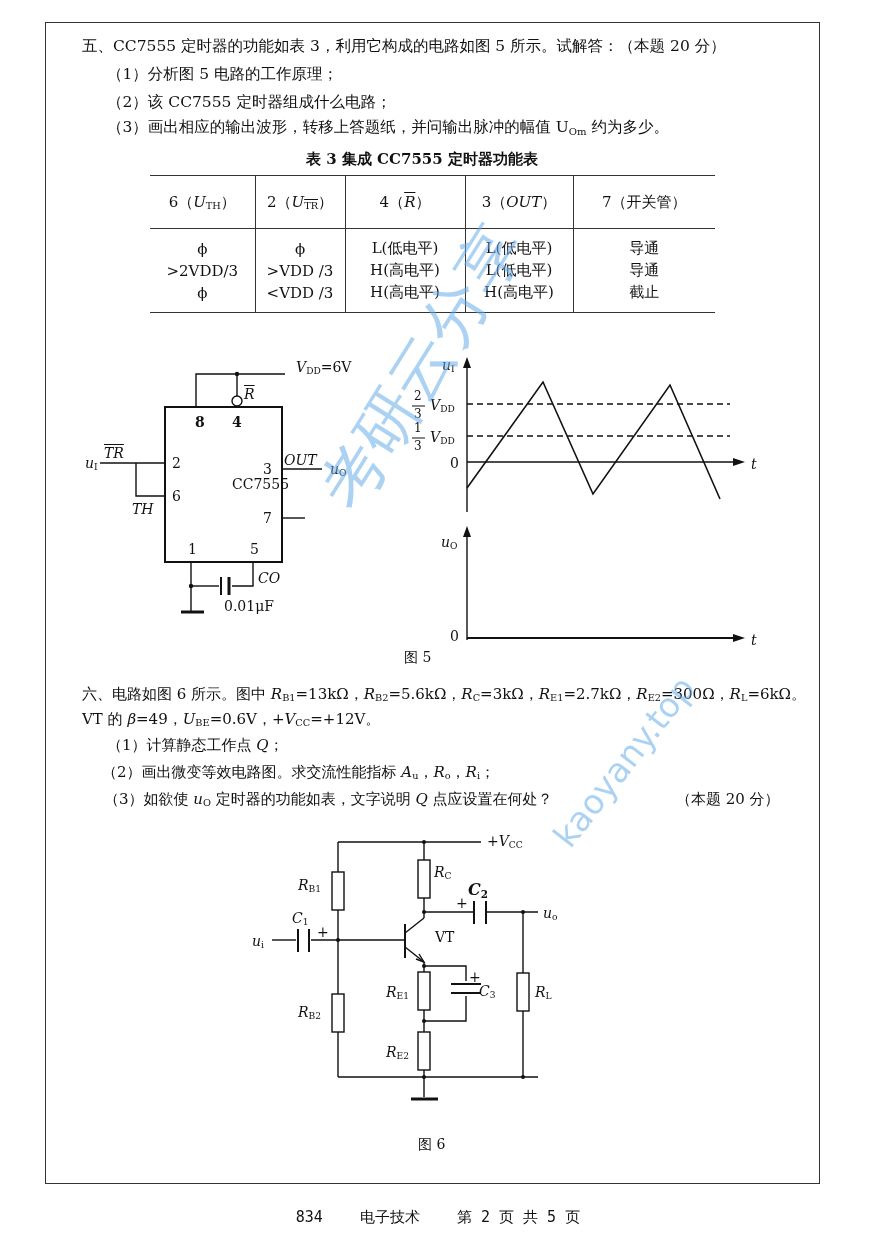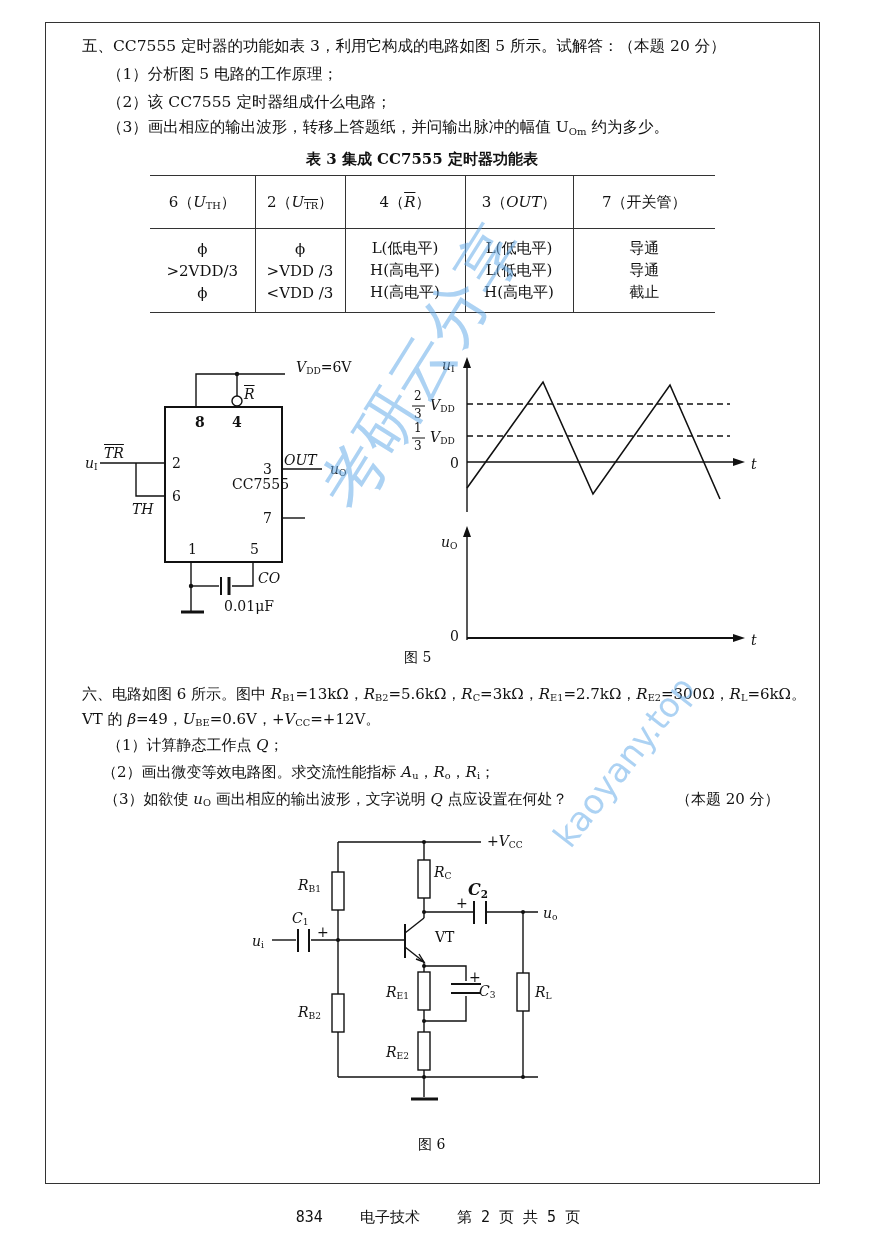--- a/index.html
+++ b/index.html
@@ -220,21 +220,21 @@
 <div class="t it" style="left:751px;top:457px;font-size:14px;">t</div>
 <div class="t it" style="left:441px;top:535px;font-size:14px;"><span>u</span><sub>O</sub></div>
 <div class="t" style="left:450px;top:629px;font-size:14px;">0</div>
 <div class="t it" style="left:751px;top:633px;font-size:14px;">t</div>
 <div class="t" style="left:404px;top:650px;font-size:14px;">图 5</div>
 
 <div class="t" style="left:82px;top:687px;font-size:15px;"><span>六、电路如图 6 所示。图中 </span><span class="it">R</span><sub>B1</sub><span>=13kΩ，</span><span class="it">R</span><sub>B2</sub><span>=5.6kΩ，</span><span class="it">R</span><sub>C</sub><span>=3kΩ，</span><span class="it">R</span><sub>E1</sub><span>=2.7kΩ，</span><span class="it">R</span><sub>E2</sub><span>=300Ω，</span><span class="it">R</span><sub>L</sub><span>=6kΩ。</span></div>
 <div class="t" style="left:82px;top:712px;font-size:15px;text-align:center;"><span>VT 的 </span><span class="it">β</span><span>=49，</span><span class="it">U</span><sub>BE</sub><span>=0.6V，+</span><span class="it">V</span><sub>CC</sub><span>=+12V。</span></div>
 <div class="t" style="left:107px;top:738px;font-size:15px;"><span>（1）计算静态工作点 </span><span class="it">Q</span><span>；</span></div>
 <div class="t" style="left:102px;top:765px;font-size:15px;"><span>（2）画出微变等效电路图。求交流性能指标 </span><span class="it">A</span><sub>u</sub>，<span class="it">R</span><sub>o</sub>，<span class="it">R</span><sub>i</sub>；</div>
-<div class="t" style="left:104px;top:792px;font-size:15px;"><span>（3）如欲使 </span><span class="it">u</span><sub>O</sub><span> 画出相应的输出波形，文字说明 </span><span class="it">Q</span><span> 点应设置在何处？</span></div>
+<div class="t" style="left:104px;top:792px;font-size:15px;"><span>（3）如欲使 </span><span class="it">u</span><sub>O</sub><span> 定时器的功能如表，文字说明 </span><span class="it">Q</span><span> 点应设置在何处？</span></div>
 <div class="t" style="left:676px;top:792px;font-size:15px;">（本题 20 分）</div>
 
 <div class="t" style="left:487px;top:834px;font-size:14px;"><span class="it">+V</span><sub>CC</sub></div>
 <div class="t it" style="left:298px;top:878px;font-size:14px;"><span>R</span><sub>B1</sub></div>
 <div class="t it" style="left:434px;top:865px;font-size:14px;"><span>R</span><sub>C</sub></div>
 <div class="t it" style="left:468px;top:882px;font-size:16px;font-weight:bold;"><span>C</span><sub>2</sub></div>
 <div class="t" style="left:456px;top:896px;font-size:14px;">+</div>
 <div class="t it" style="left:543px;top:906px;font-size:14px;"><span>u</span><sub>o</sub></div>
 <div class="t it" style="left:292px;top:911px;font-size:14px;"><span>C</span><sub>1</sub></div>
 <div class="t" style="left:317px;top:925px;font-size:14px;">+</div>

